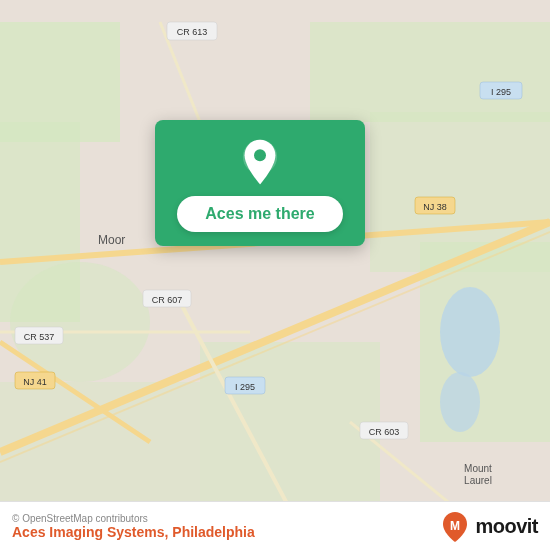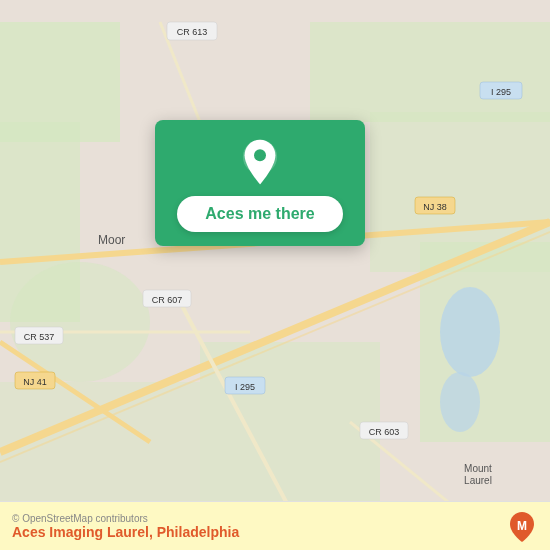--- a/index.html
+++ b/index.html
@@ -60,21 +60,21 @@
       white-space: nowrap;
       box-shadow: 0 2px 6px rgba(0,0,0,0.15);
     }
 
     
     #bottom-bar {
       position: absolute;
       bottom: 0;
       left: 0;
       width: 100%;
-      background: #fef9c3;
+      background: #ffffff;
       padding: 8px 12px 8px 12px;
       display: flex;
       align-items: center;
       justify-content: space-between;
       border-top: 1px solid #e0e0e0;
       min-height: 44px;
     }
 
     #bottom-left {
       display: flex;
@@ -183,24 +183,25 @@
       <path d="M24 2C14.06 2 6 10.06 6 20c0 14 18 34 18 34s18-20 18-34C42 10.06 33.94 2 24 2z" fill="white"></path>
       <circle cx="24" cy="20" r="7" fill="#2eaa6e"></circle>
     </svg>
 
     <button id="take-me-there-btn">Aces me there</button>
   </div>
 
   <div id="bottom-bar">
     <div id="bottom-left">
       <span id="attribution">© OpenStreetMap contributors</span>
-      <span id="place-name">Aces Imaging Laurel, Philadelphia</span>
+      <span id="place-name">Aces Imaging Systems, Philadelphia</span>
     </div>
 
     <div id="moovit-logo">
 
       <svg id="moovit-icon" viewBox="0 0 32 32" xmlns="http://www.w3.org/2000/svg">
         <path d="M16 2C9.37 2 4 7.37 4 14c0 9.5 12 18 12 18S28 23.5 28 14C28 7.37 22.63 2 16 2z" fill="#e05a2b"></path>
         <text x="16" y="20" text-anchor="middle" font-size="12" font-weight="bold" fill="white" font-family="Arial">M</text>
       </svg>
+      <span id="moovit-text">moovit</span>
     </div>
   </div>
 </div>
 
 </body></html>

